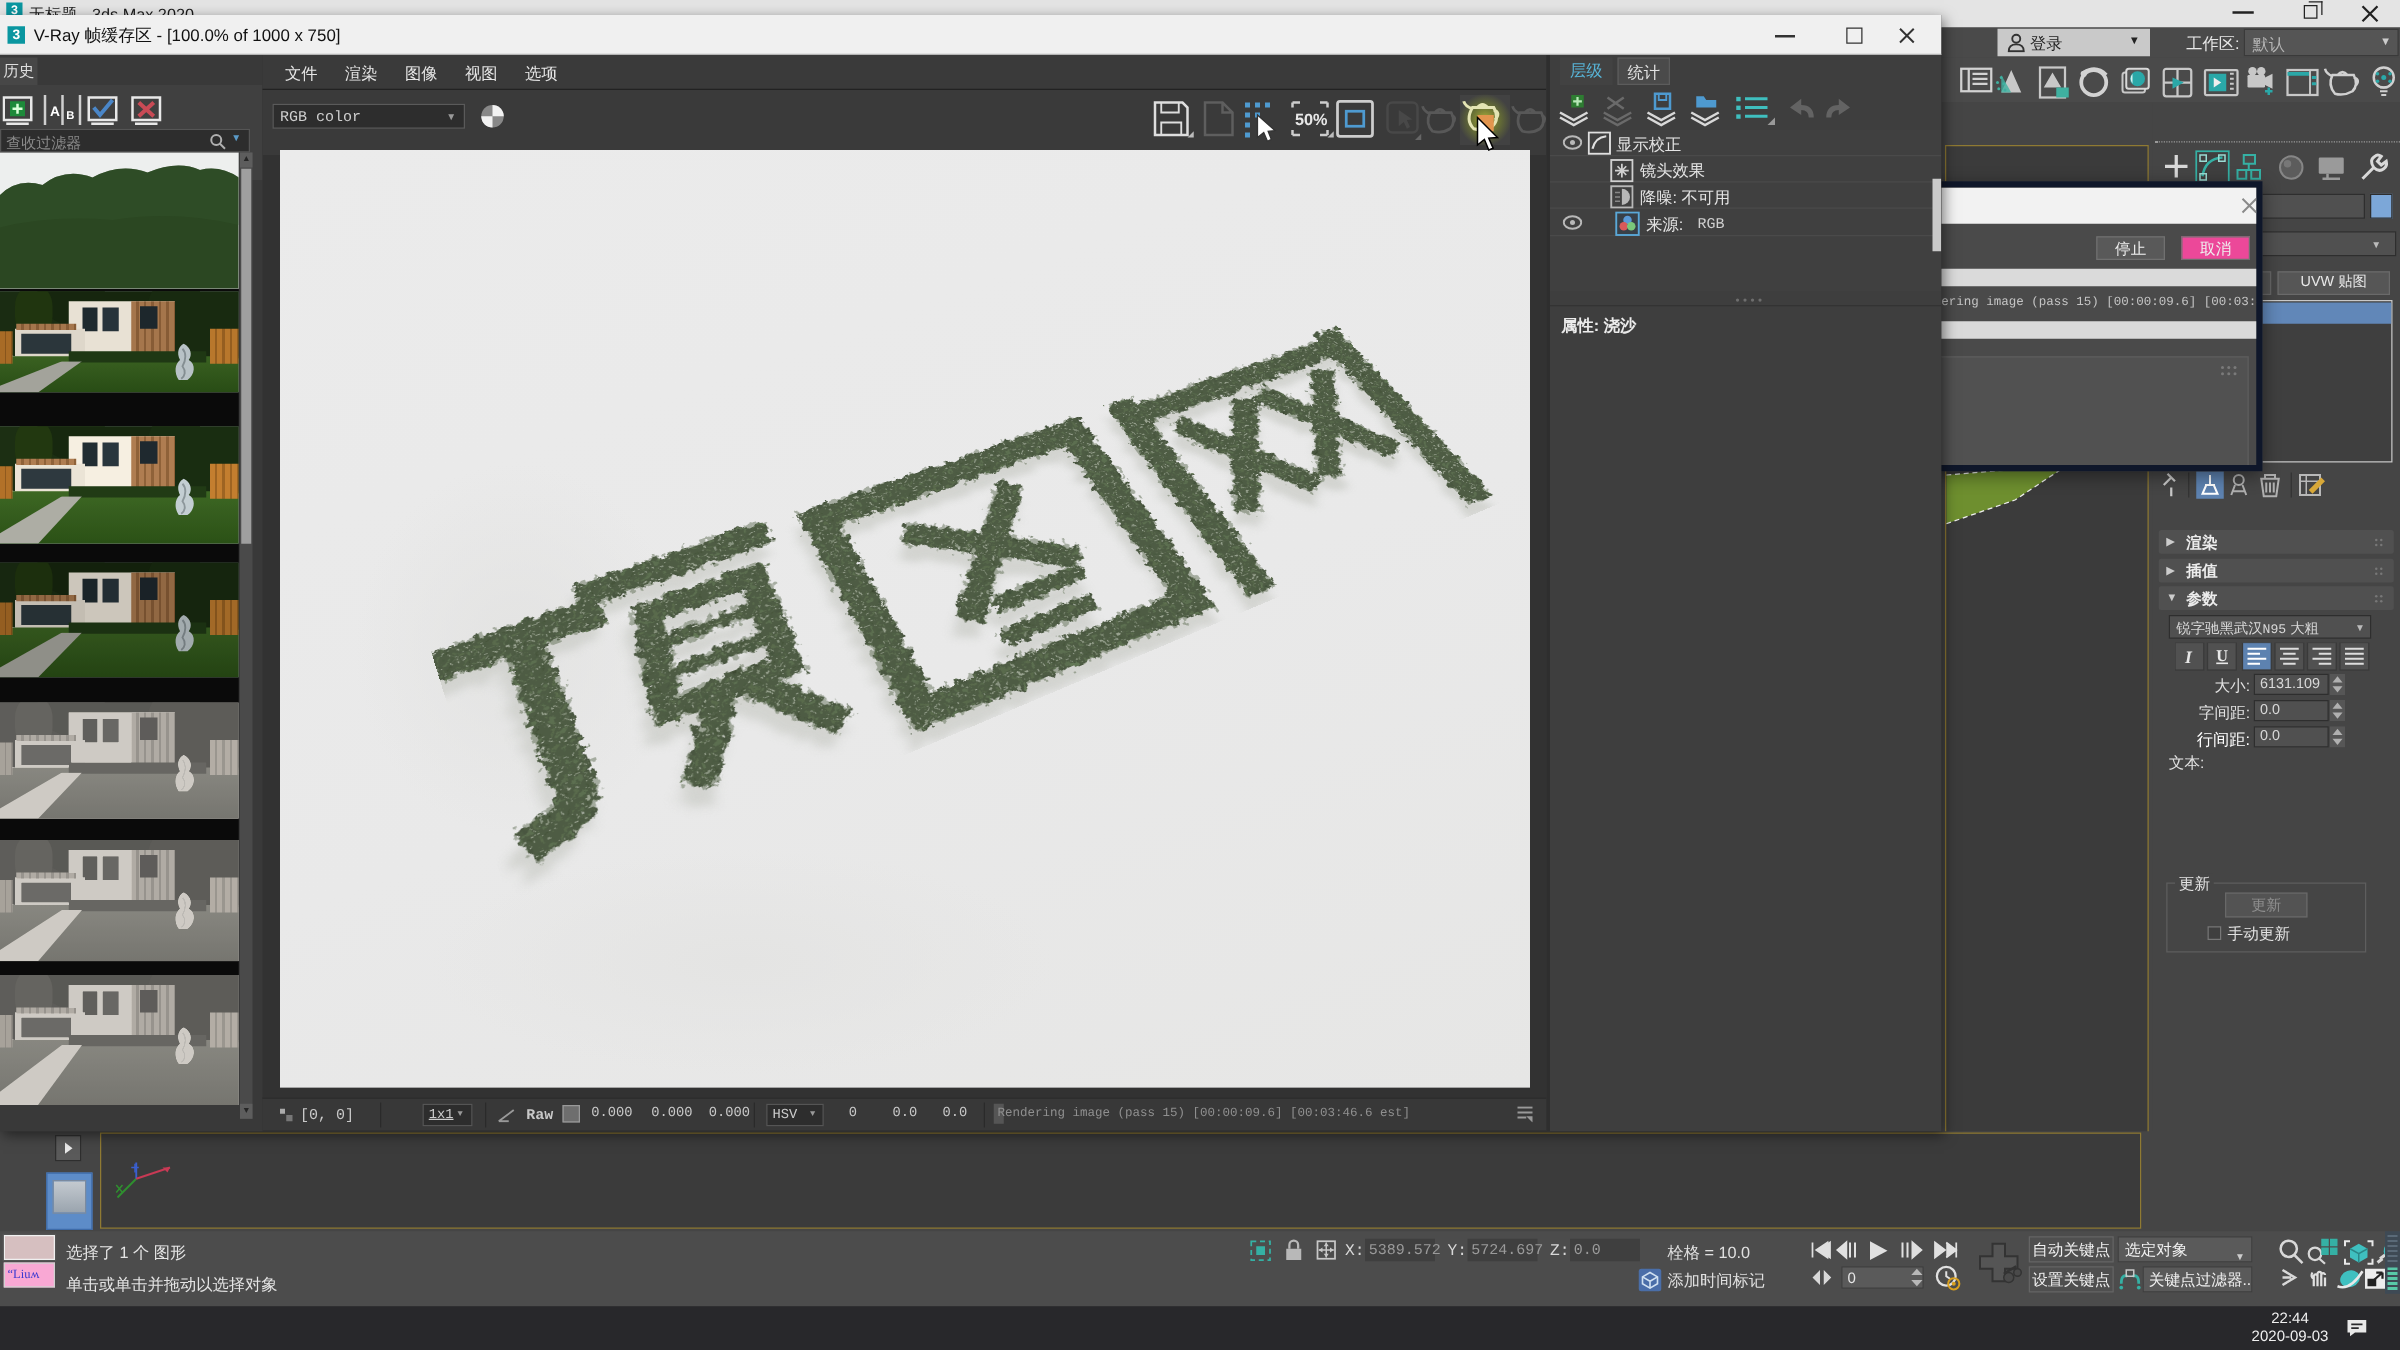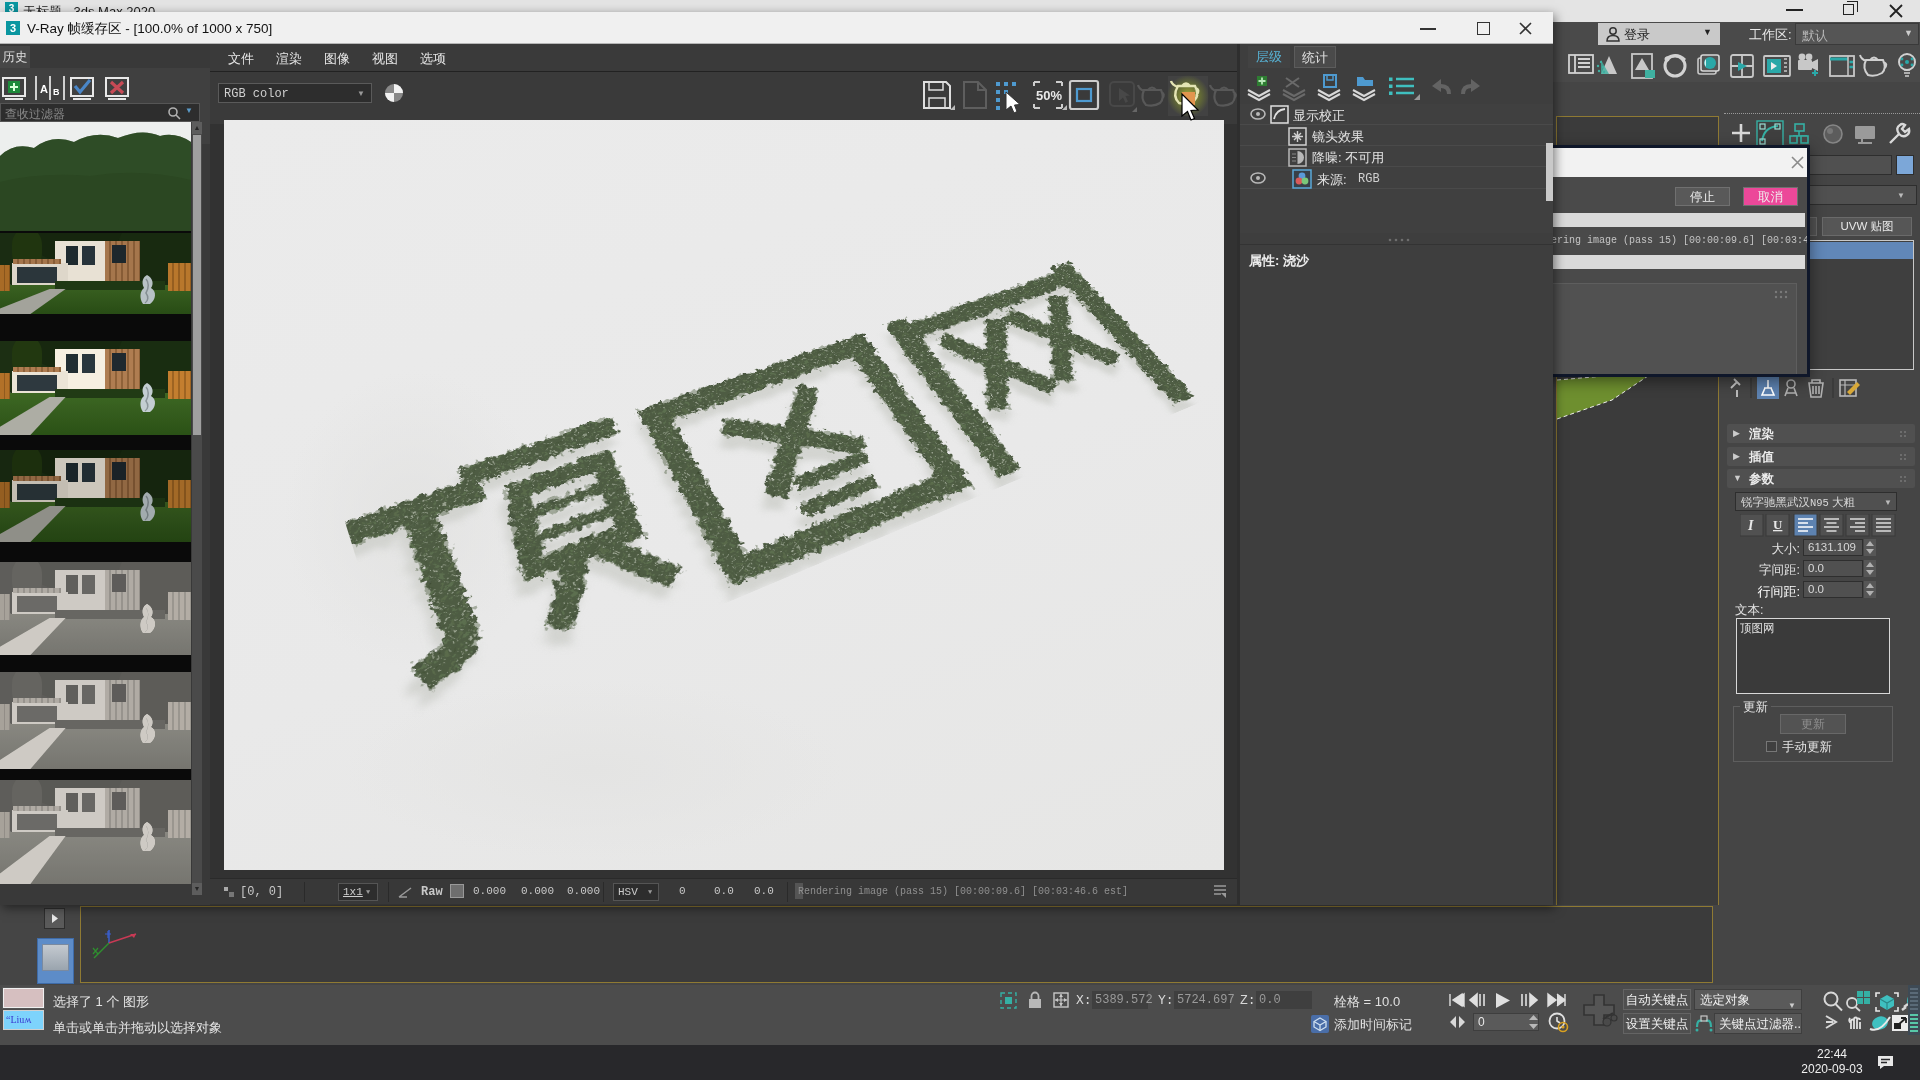--- a/index.html
+++ b/index.html
@@ -251,21 +251,20 @@
     </svg>
 
   <span class="abs" style="left:0;top:537px;width:78px;text-align:right;font-size:13px;color:#ffffff;">行间距:</span>
   <div class="abs" style="left:81px;top:535px;width:60px;height:17px;background:#505050;border:1px solid #2e2e2e;color:#d8d8d8;font-size:11.5px;line-height:15px;padding-left:4px;">0.0</div>
   <svg class="abs" style="left:142px;top:535px" width="12" height="17">
       <rect x="0" y="0" width="12" height="17" fill="#565656"></rect>
       <path d="M6 2 L10 7 H2 Z" fill="#b0b0b0"></path>
       <path d="M6 15 L10 10 H2 Z" fill="#b0b0b0"></path>
     </svg>
   <span class="abs" style="left:13px;top:556px;font-size:12.5px;color:#e2e2e2;">文本:</span>
-  <div class="abs" style="left:14px;top:572px;width:154px;height:76px;background:#3a3a3a;border:1px solid #d8d8d8;color:#e0e0e0;font-size:11.5px;padding:2px 3px;">顶图网</div>
   <div class="abs" style="left:11px;top:660px;width:160px;height:56px;border:1px solid #5e5e5e;"></div>
   <span class="abs" style="left:18px;top:653px;font-size:12.5px;color:#e2e2e2;background:#454545;padding:0 3px;">更新</span>
   <div class="abs" style="left:58px;top:668px;width:66px;height:20px;background:#535353;border:1px solid #686868;color:#8f8f8f;font-size:12px;text-align:center;line-height:19px;">更新</div>
   <div class="abs" style="left:44px;top:695px;width:11px;height:11px;background:#3f3f3f;border:1px solid #777;"></div>
   <span class="abs" style="left:60px;top:693px;font-size:12.5px;color:#e2e2e2;">手动更新</span>
   </div>
 
 <div class="abs" style="left:0;top:905px;width:1920px;height:80px;background:#454545;" id="trackarea">
   <div class="abs" style="left:80px;top:1px;width:1633px;height:77px;border:1px solid #8f7a33;background:#3b3b3b;"></div>
   <div class="abs" style="left:44px;top:3px;width:21px;height:21px;background:#5a5a5a;border:1px solid #2e2e2e;"><svg width="19" height="19">
@@ -279,21 +278,21 @@
     <path d="M17 13 L17 -2" stroke="#3a5fd0" stroke-width="1.5"></path>
     <path d="M13 4 h6 M16 1 v7" stroke="#3a5fd0" stroke-width="1.2"></path>
     <path d="M17 13 L44 4" stroke="#c83a55" stroke-width="1.7"></path>
     <path d="M44 4 l-6 0 4 4 z" fill="#c83a55"></path>
     <path d="M1 18 l5 6 M6 18 l-5 6" stroke="#2f8f2f" stroke-width="1.2"></path>
   </svg>
   </div>
 
 <div class="abs" style="left:0;top:985px;width:1920px;height:60px;background:#4c4c4c;" id="statusbar">
   <div class="abs" style="left:3px;top:3px;width:41px;height:20px;background:#d6bfc0;border:1px solid #f0f0f0;outline:1px solid #555;"></div>
-  <div class="abs" style="left:3px;top:25px;width:41px;height:20px;background:#7dd3fc;border:1px solid #d0d0d0;">
+  <div class="abs" style="left:3px;top:25px;width:41px;height:20px;background:#f9a8d4;border:1px solid #d0d0d0;">
       <span style="position:absolute;left:2px;top:3px;font-size:10px;color:#3a3ad0;font-family:'Liberation Serif',serif;">“Liuʍ</span>
     </div>
   <span class="abs" style="left:53px;top:8px;font-size:13px;color:#e4e4e4;">选择了 1 个 图形</span>
   <span class="abs" style="left:53px;top:34px;font-size:13px;color:#e4e4e4;">单击或单击并拖动以选择对象</span>
   <svg class="abs" style="left:1000px;top:7px" width="17" height="17">
       <rect x="1" y="1" width="15" height="15" fill="none" stroke="#35b0a4" stroke-width="1.4" stroke-dasharray="4 3"></rect>
       <rect x="5" y="5" width="7" height="7" fill="#35b0a4"></rect>
     </svg>
   <svg class="abs" style="left:1028px;top:6px" width="14" height="18">
       <rect x="1" y="8" width="12" height="9" fill="#b8b8b8"></rect>
@@ -405,21 +404,21 @@
 
 <div class="abs" style="left:0;top:1045px;width:1920px;height:35px;background:#28282b;" id="taskbar">
   <div class="abs" style="left:1797px;top:2px;width:70px;font-size:12px;color:#f0f0f0;text-align:center;">22:44</div>
   <div class="abs" style="left:1787px;top:17px;width:90px;font-size:12px;color:#f0f0f0;text-align:center;">2020-09-03</div>
   <svg class="abs" style="left:1876px;top:8px" width="20" height="18">
       <path d="M2 3 H17 V13 H8 L4 16 V13 H2 Z" fill="#e8e8e8"></path>
       <path d="M5 6.5 H14 M5 9.5 H11" stroke="#28282b" stroke-width="1.3"></path>
     </svg>
 </div>
 
-<div class="abs" style="left:1350px;top:145px;width:460px;height:232px;background:#4a4a4a;border:3px solid #0f172a;box-shadow:0 4px 14px rgba(0,0,0,.45);overflow:hidden;" id="progressdlg">
+<div class="abs" style="left:1350px;top:145px;width:460px;height:232px;background:#4a4a4a;border:5px solid #0f172a;box-shadow:0 4px 14px rgba(0,0,0,.45);overflow:hidden;" id="progressdlg">
   <div class="abs" style="left:0;top:0;width:458px;height:29px;background:#f2f2f2;"></div>
   <svg class="abs" style="left:437px;top:7px" width="15" height="15">
       <path d="M2 2 L13 13 M13 2 L2 13" stroke="#8a8a8a" stroke-width="1.6"></path>
     </svg>
   <div class="abs" style="left:322px;top:39px;width:55px;height:19px;background:#595959;border:1px solid #707070;color:#efefef;font-size:12.5px;text-align:center;line-height:18px;">停止</div>
   <div class="abs" style="left:390px;top:39px;width:55px;height:19px;background:#ec4899;border:1px solid #707070;color:#efefef;font-size:12.5px;text-align:center;line-height:18px;">取消</div>
   <div class="abs" style="left:8px;top:65px;width:444px;height:14px;background:#dadada;"></div>
   <div class="abs" style="left:174px;top:87px;width:284px;height:13px;overflow:hidden;">
       <span style="position:absolute;left:0;top:0;font-size:10px;color:#c4c4c4;font-family:'Liberation Mono',monospace;white-space:pre;">Rendering image (pass 15) [00:00:09.6] [00:03:46.6 est]</span>
     </div>

